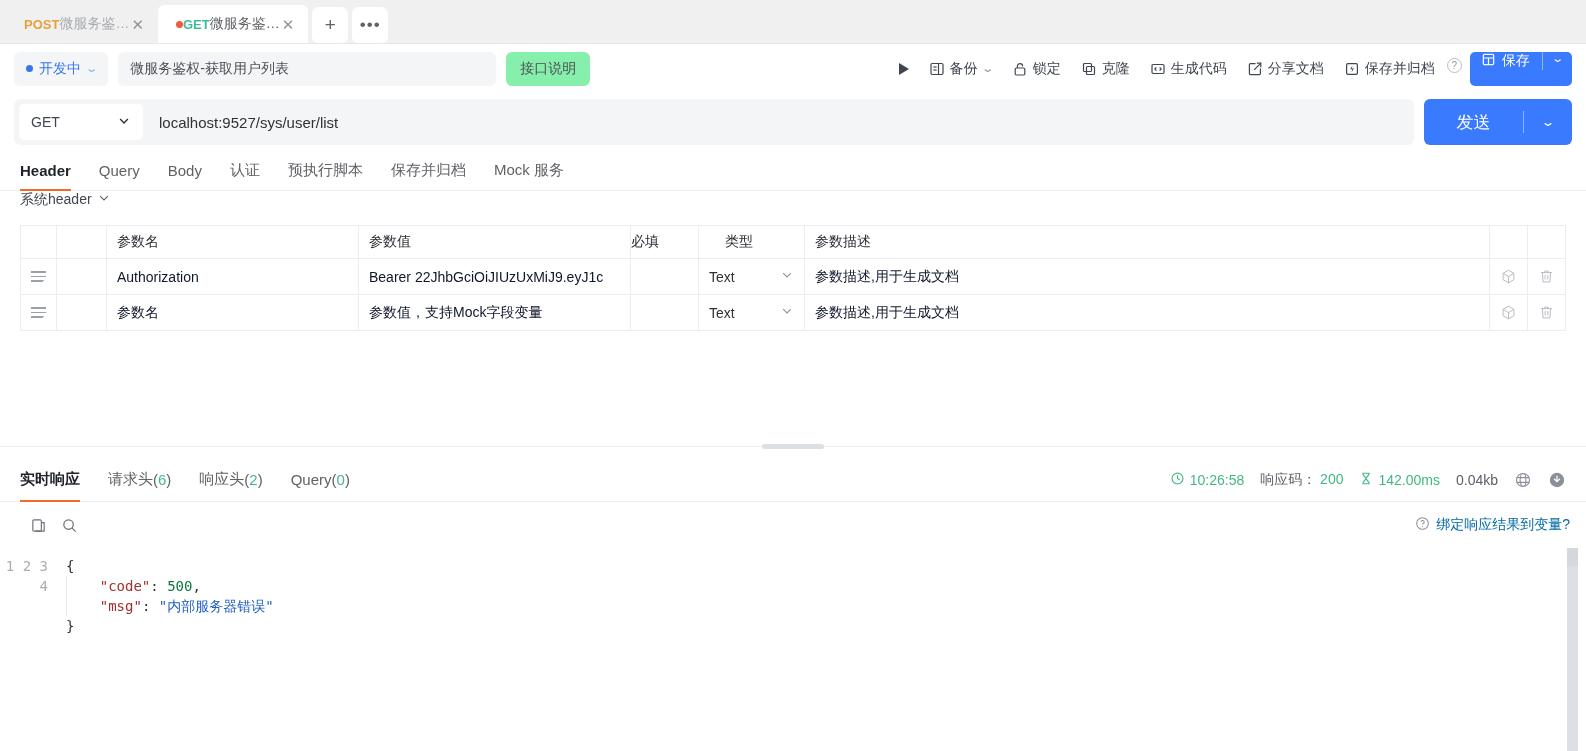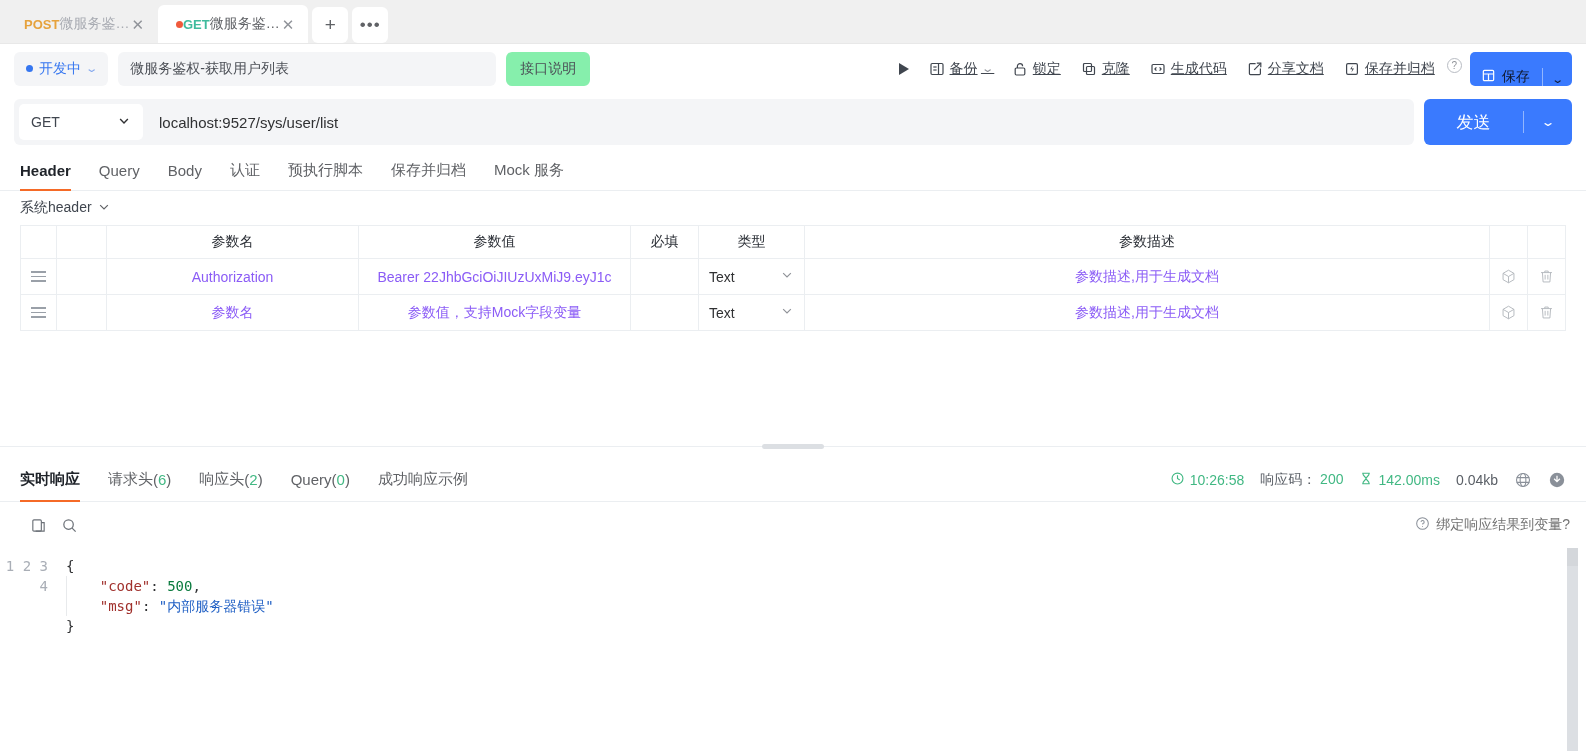--- a/index.html
+++ b/index.html
@@ -57,27 +57,27 @@
     height: 34px; flex: 0 0 378px; background: #f4f5f7; border: none; border-radius: 6px;
     padding: 0 12px; font-size: 14px; color: #4b4f56; font-family: inherit; outline: none;
   }
   .desc-btn {
     height: 34px; background: #86efac; border-radius: 6px; display: flex; align-items: center;
     padding: 0 14px; font-size: 14px; color: #4b4f56; cursor: pointer; flex: 0 0 auto;
   }
   .tb-right { margin-left: auto; display: flex; align-items: center; gap: 0px; }
   .tb-item {
     display: flex; align-items: center; gap: 5px; padding: 0 10px; height: 34px;
-    font-size: 14px; color: #40464f; cursor: pointer; white-space: nowrap; text-decoration: underline;
+    font-size: 14px; color: #40464f; cursor: pointer; white-space: nowrap;
   }
   .tb-item svg { display: block; }
   .play { width: 0; height: 0; border-left: 10px solid #40464f; border-top: 6px solid transparent; border-bottom: 6px solid transparent; }
   .save-btn {
-    height: 34px; background: #3a7afe; border-radius: 5px; display: flex; align-items: flex-end;
-    color: #0f172a; font-size: 14px; margin-left: 8px; cursor: pointer; overflow: hidden;
+    height: 34px; background: #3a7afe; border-radius: 5px; display: flex; align-items: flex-start;
+    color: #ffffff; font-size: 14px; margin-left: 8px; cursor: pointer; overflow: hidden;
   }
   .save-btn .lbl { display: flex; align-items: center; gap: 6px; padding: 0 12px 0 11px; }
   .save-btn .sep { width: 1px; height: 18px; background: rgba(255,255,255,.45); }
   .save-btn .cv { padding: 0 10px; font-size: 11px; transform: scaleX(1.4); }
   .qmark {
     width: 15px; height: 15px; border-radius: 50%; border: 1px solid #b8bcc3; color: #909399;
     font-size: 10px; display: inline-flex; align-items: center; justify-content: center;
     margin-left: 2px; align-self: flex-start; margin-top: 6px;
   }
 
@@ -112,27 +112,27 @@
   .rtab:first-child { padding-left: 0; }
   .rtab.active { color: #1f2329; font-weight: 600; }
   .rtab.active::after {
     content: ""; position: absolute; left: 0; right: 14px; bottom: -1px; height: 2px; background: #f56a27;
   }
   .rtab:first-child.active::after { left: 0; right: 14px; }
 
   
   .param-actions { height: 42px; flex: 0 0 42px; display: flex; align-items: center; padding: 0 20px; gap: 26px; }
   .pa-item { display: flex; align-items: center; gap: 4px; font-size: 14px; color: #555a61; cursor: pointer; }
-  .sys-header { height: 34px; flex: 0 0 34px; display: flex; align-items: center; padding: 0 20px; gap: 5px; font-size: 14px; color: #40464f; cursor: pointer; }
+  .sys-header { height: 34px; flex: 0 0 34px; display: flex; padding: 0 20px; gap: 5px; font-size: 14px; color: #40464f; cursor: pointer; }
 
   
   .tablewrap { padding: 0 20px; flex: 0 0 auto; }
   table.params { width: 100%; border-collapse: collapse; table-layout: fixed; }
   table.params th, table.params td {
-    border: 1px solid #ebeef1; height: 36px; font-weight: normal; text-align: center;
+    border: 1px solid #ebeef1; height: 36px; font-weight: normal; text-align: left;
     font-size: 14px; color: #303133; padding: 0 10px; vertical-align: middle;
   }
   table.params th { height: 33px; color: #2b2f36; font-size: 14px; }
   .c-drag { width: 36px; padding: 0 !important; }
   .c-en   { width: 50px; padding: 0 !important; }
   .c-name { width: 252px; }
   .c-val  { width: 272px; }
   .c-req  { width: 68px; padding: 0 !important; }
   .c-type { width: 106px; padding: 0 !important; }
   .c-desc { width: auto; }
@@ -144,21 +144,21 @@
     width: 32px; height: 18px; border-radius: 9px; background: #3a7afe; position: relative;
     margin: 0 auto; cursor: pointer;
   }
   .switch::after {
     content: ""; position: absolute; width: 14px; height: 14px; border-radius: 50%;
     background: #fff; top: 2px; right: 2px;
   }
   .ph { color: #c4c8cd; }
   .typecell { display: flex; align-items: center; justify-content: space-between; padding: 0 10px; height: 100%; cursor: pointer; }
   .ico-btn { display: flex; align-items: center; justify-content: center; height: 100%; color: #b3b7bd; cursor: pointer; }
-  .cell-input { font-size: 14px; color: #8b5cf6; }
+  .cell-input { font-size: 14px; color: #0f172a; }
 
   
   .spacer { flex: 1 1 auto; }
   .splitter { height: 12px; flex: 0 0 12px; position: relative; border-top: 1px solid #ebeef1; background: #fff; }
   .splitter .grip {
     position: absolute; left: 50%; transform: translateX(-50%); top: -3px;
     width: 62px; height: 5px; border-radius: 3px; background: #dcdfe3; cursor: row-resize;
   }
 
   
@@ -177,21 +177,21 @@
   .meta .label { color: #5a5f66; }
   .meta .sz { color: #5a5f66; }
   .meta .ic { color: #8a9099; display: flex; align-items: center; cursor: pointer; }
 
   
   .code-tools { height: 46px; flex: 0 0 46px; display: flex; align-items: center; padding: 0 16px; gap: 0; }
   .seg { display: flex; align-items: center; background: #fff; border: 1px solid #e6e8eb; border-radius: 6px; height: 30px; overflow: hidden; }
   .seg .s { padding: 0 14px; height: 30px; display: flex; align-items: center; font-size: 14px; color: #60656d; cursor: pointer; }
   .seg .s.active { background: #eef0f2; color: #2b2f36; }
   .ct-ico { margin-left: 14px; color: #6b7077; cursor: pointer; display: flex; align-items: center; }
-  .bind-right { margin-left: auto; display: flex; align-items: center; gap: 6px; font-size: 14px; color: #737373; cursor: pointer; }
+  .bind-right { margin-left: auto; display: flex; align-items: center; gap: 6px; font-size: 14px; color: #0369a1; cursor: pointer; }
 
   
   .codearea { flex: 1 1 auto; display: flex; position: relative; background: #fff; overflow: hidden; }
   .gutter {
     width: 62px; flex: 0 0 62px; text-align: right; padding: 8px 14px 0 0;
     font-family: "DejaVu Sans Mono", monospace; font-size: 14px; color: #a9aeb6; line-height: 20px;
   }
   .code {
     flex: 1 1 auto; padding: 8px 0 0 4px; font-family: "DejaVu Sans Mono", monospace;
     font-size: 14px; line-height: 20px; white-space: pre; color: #303133; position: relative;
@@ -495,23 +495,20 @@
         <span class="paren">(</span>
         <span class="cnt">2</span>
         <span class="paren">)</span>
     </div>
     <div class="restab">
       <span>Query</span>
         <span class="paren">(</span>
         <span class="cnt">0</span>
         <span class="paren">)</span>
     </div>
-    <div class="restab">
-      <span>成功响应示例</span>
-    </div>
 
     <div class="meta">
       <span class="g">
         <span>
           <svg width="15" height="15" viewBox="0 0 16 16" fill="none" stroke="#41b883" stroke-width="1.2">
             <circle cx="8" cy="8" r="5.8"></circle>
               <path d="M8 4.6V8l2.4 1.6"></path>
           </svg>
         </span>
         <span>10:26:58</span>

